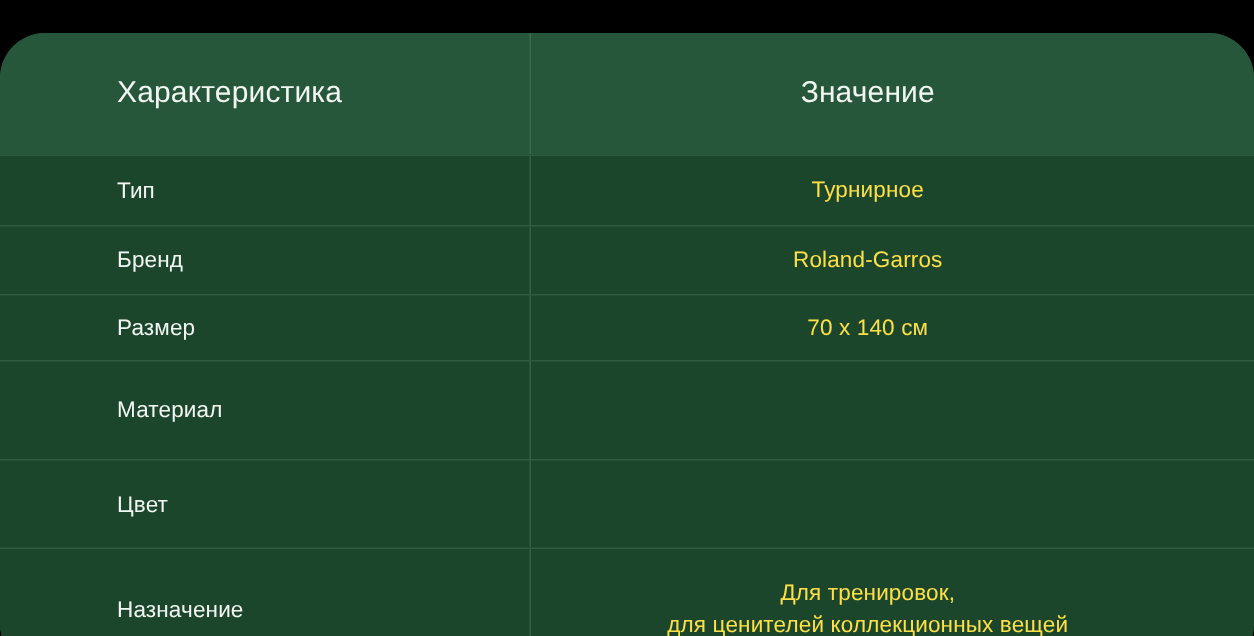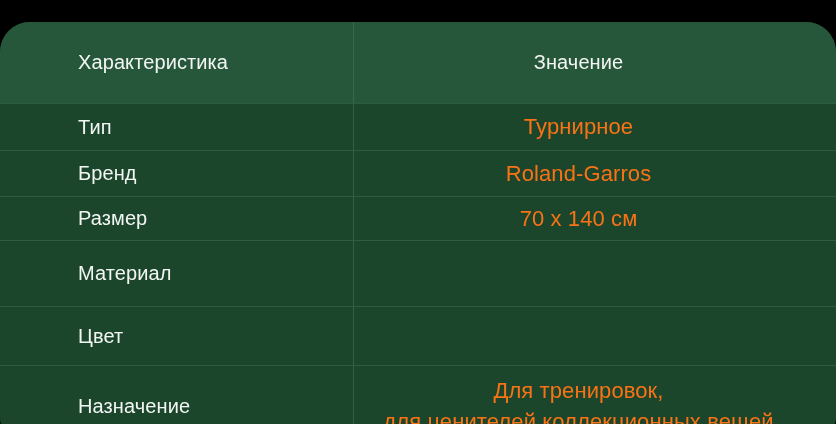--- a/index.html
+++ b/index.html
@@ -64,33 +64,33 @@
   .spec-row.r-purpose  { flex: 1 1 auto; }
 
   
   .cell-key {
     box-sizing: border-box;
     width: 353px;
     flex: 0 0 353px;
     padding-left: 78px;
     padding-right: 12px;
     color: #f2f6f2;
-    font-size: 20px;
+    font-size: 15px;
     font-weight: 400;
     text-align: left;
     letter-spacing: 0.1px;
   }
 
   .cell-val {
     box-sizing: border-box;
     flex: 1 1 auto;
     padding-left: 12px;
     padding-right: 44px;
-    color: #f97316;
-    font-size: 22px;
+    color: #fde047;
+    font-size: 15px;
     font-weight: 400;
     text-align: center;
     letter-spacing: 0.1px;
     line-height: 1.42;
     white-space: pre-line;
   }
 
   
   .col-divider {
     position: absolute;

